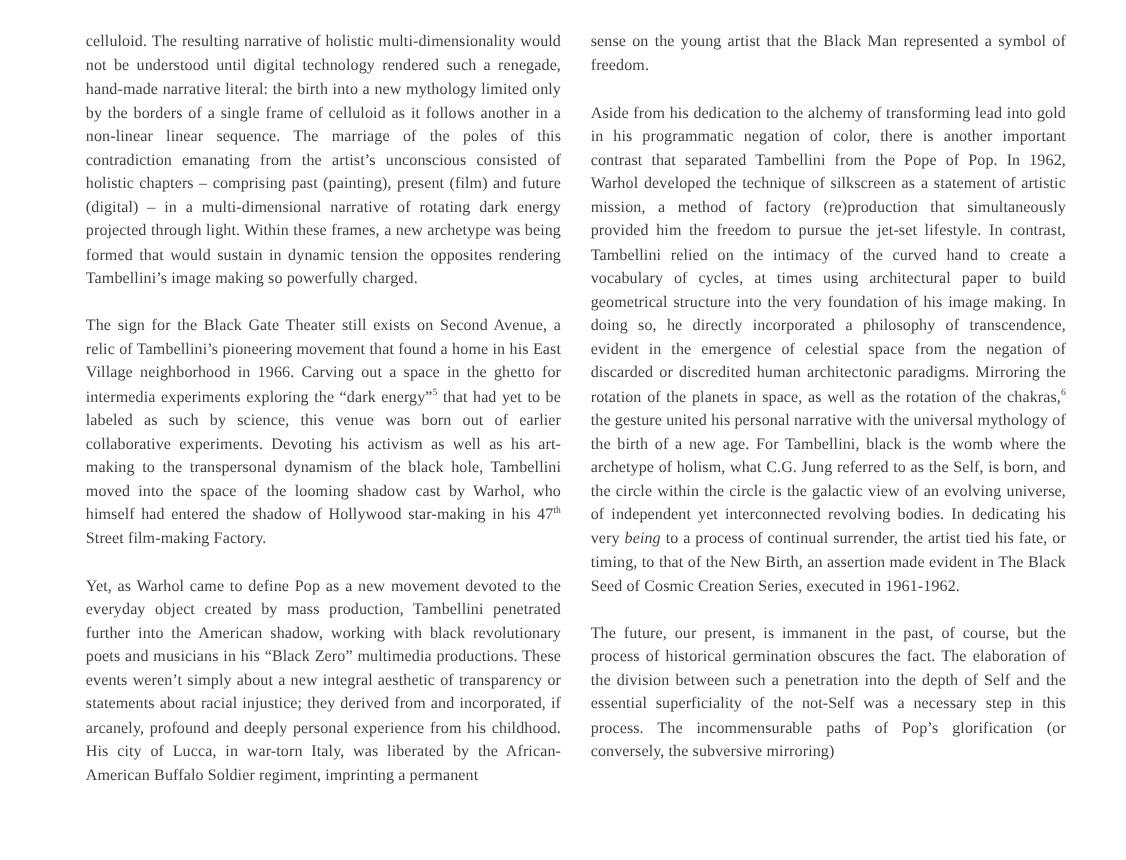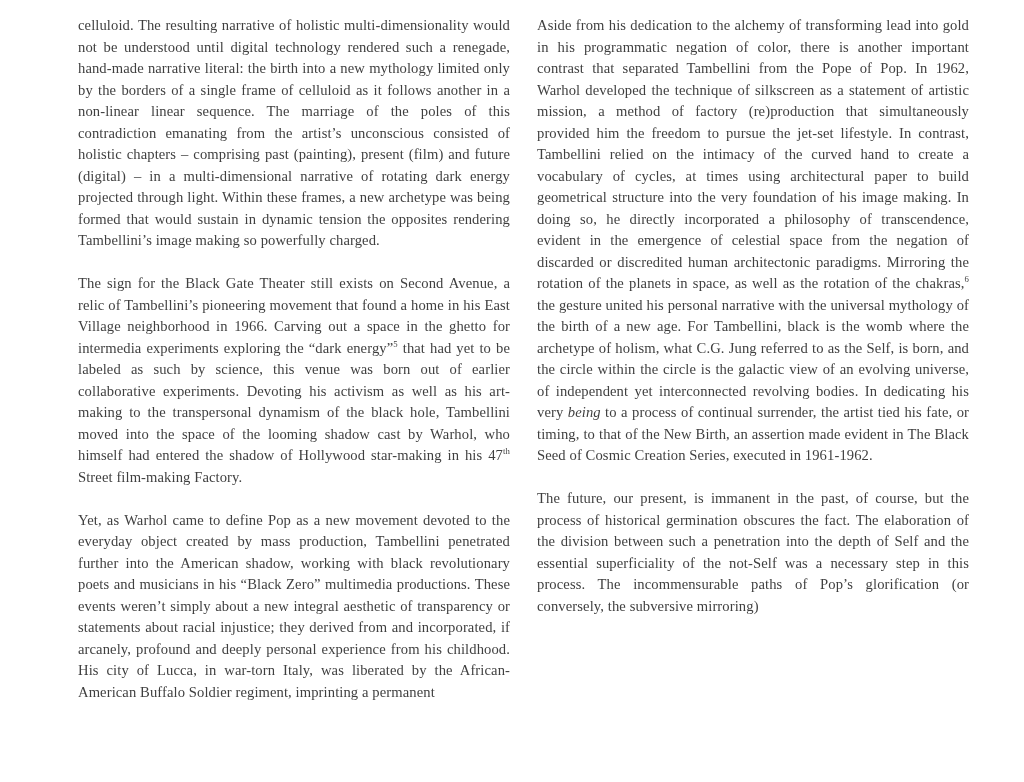--- a/index.html
+++ b/index.html
@@ -9,21 +9,21 @@
   body {
     width: 1024px;
     height: 782px;
     background: #ffffff;
     overflow: hidden;
   }
   .page {
     box-sizing: border-box;
     width: 1024px;
     height: 782px;
-    padding: 15px 56px 0 78px;
+    padding: 28px 56px 0 78px;
     display: flex;
     gap: 27px;
     font-family: "Liberation Serif", "DejaVu Serif", serif;
     color: #3f3f3f;
   }
   .column {
     flex: 0 0 432px;
     width: 432px;
     text-align: justify;
     font-size: 14.6px;
@@ -47,16 +47,17 @@
 </head>
 <body>
 
 <div class="page">
   <div class="column">
       <p>celluloid.  The resulting narrative of holistic multi-dimensionality would not be understood until digital technology rendered such a renegade, hand-made narrative literal: the birth into a new mythology limited only by the borders of a single frame of celluloid as it follows another in a non-linear linear sequence.  The marriage of the poles of this contradiction emanating from the artist’s unconscious consisted of holistic chapters – comprising past (painting), present (film) and future (digital) – in a multi-dimensional narrative of rotating dark energy projected through light.  Within these frames, a new archetype was being formed that would sustain in dynamic tension the opposites rendering Tambellini’s image making so powerfully charged.</p>
       <p>The sign for the Black Gate Theater still exists on Second Avenue, a relic of Tambellini’s pioneering movement that found a home in his East Village neighborhood in 1966.  Carving out a space in the ghetto for intermedia experiments exploring the “dark energy”<sup>5</sup> that had yet to be labeled as such by science, this venue was born out of earlier collaborative experiments.  Devoting his activism as well as his art-making to the transpersonal dynamism of the black hole, Tambellini moved into the space of the looming shadow cast by Warhol, who himself had entered the shadow of Hollywood star-making in his 47<sup>th</sup> Street film-making Factory.</p>
       <p>Yet, as Warhol came to define Pop as a new movement devoted to the everyday object created by mass production, Tambellini penetrated further into the American shadow, working with black revolutionary poets and musicians in his “Black Zero” multimedia productions.  These events weren’t simply about a new integral aesthetic of transparency or statements about racial injustice; they derived from and incorporated, if arcanely, profound and deeply personal experience from his childhood.  His city of Lucca, in war-torn Italy, was liberated by the African-American Buffalo Soldier regiment, imprinting a permanent</p>
     </div>
   <div class="column">
+      <p>sense on the young artist that the Black Man represented a symbol of freedom.</p>
       <p>Aside from his dedication to the alchemy of transforming lead into gold in his programmatic negation of color, there is another important contrast that separated Tambellini from the Pope of Pop.  In 1962, Warhol developed the technique of silkscreen as a statement of artistic mission, a method of factory (re)production that simultaneously provided him the freedom to pursue the jet-set lifestyle.  In contrast, Tambellini relied on the intimacy of the curved hand to create a vocabulary of cycles, at times using architectural paper to build geometrical structure into the very foundation of his image making.  In doing so, he directly incorporated a philosophy of transcendence, evident in the emergence of celestial space from the negation of discarded or discredited human architectonic paradigms.  Mirroring the rotation of the planets in space, as well as the rotation of the chakras,<sup>6</sup> the gesture united his personal narrative with the universal mythology of the birth of a new age.  For Tambellini, black is the womb where the archetype of holism, what C.G. Jung referred to as the Self, is born, and the circle within the circle is the galactic view of an evolving universe, of independent yet interconnected revolving bodies.  In dedicating his very <em>being</em> to a process of continual surrender, the artist tied his fate, or timing, to that of the New Birth, an assertion made evident in The Black Seed of Cosmic Creation Series, executed in 1961-1962.</p>
       <p>The future, our present, is immanent in the past, of course, but the process of historical germination obscures the fact.  The elaboration of the division between such a penetration into the depth of Self and the essential superficiality of the not-Self was a necessary step in this process.  The incommensurable paths of Pop’s glorification (or conversely, the subversive mirroring)</p>
     </div>
 </div>
 
 </body></html>

